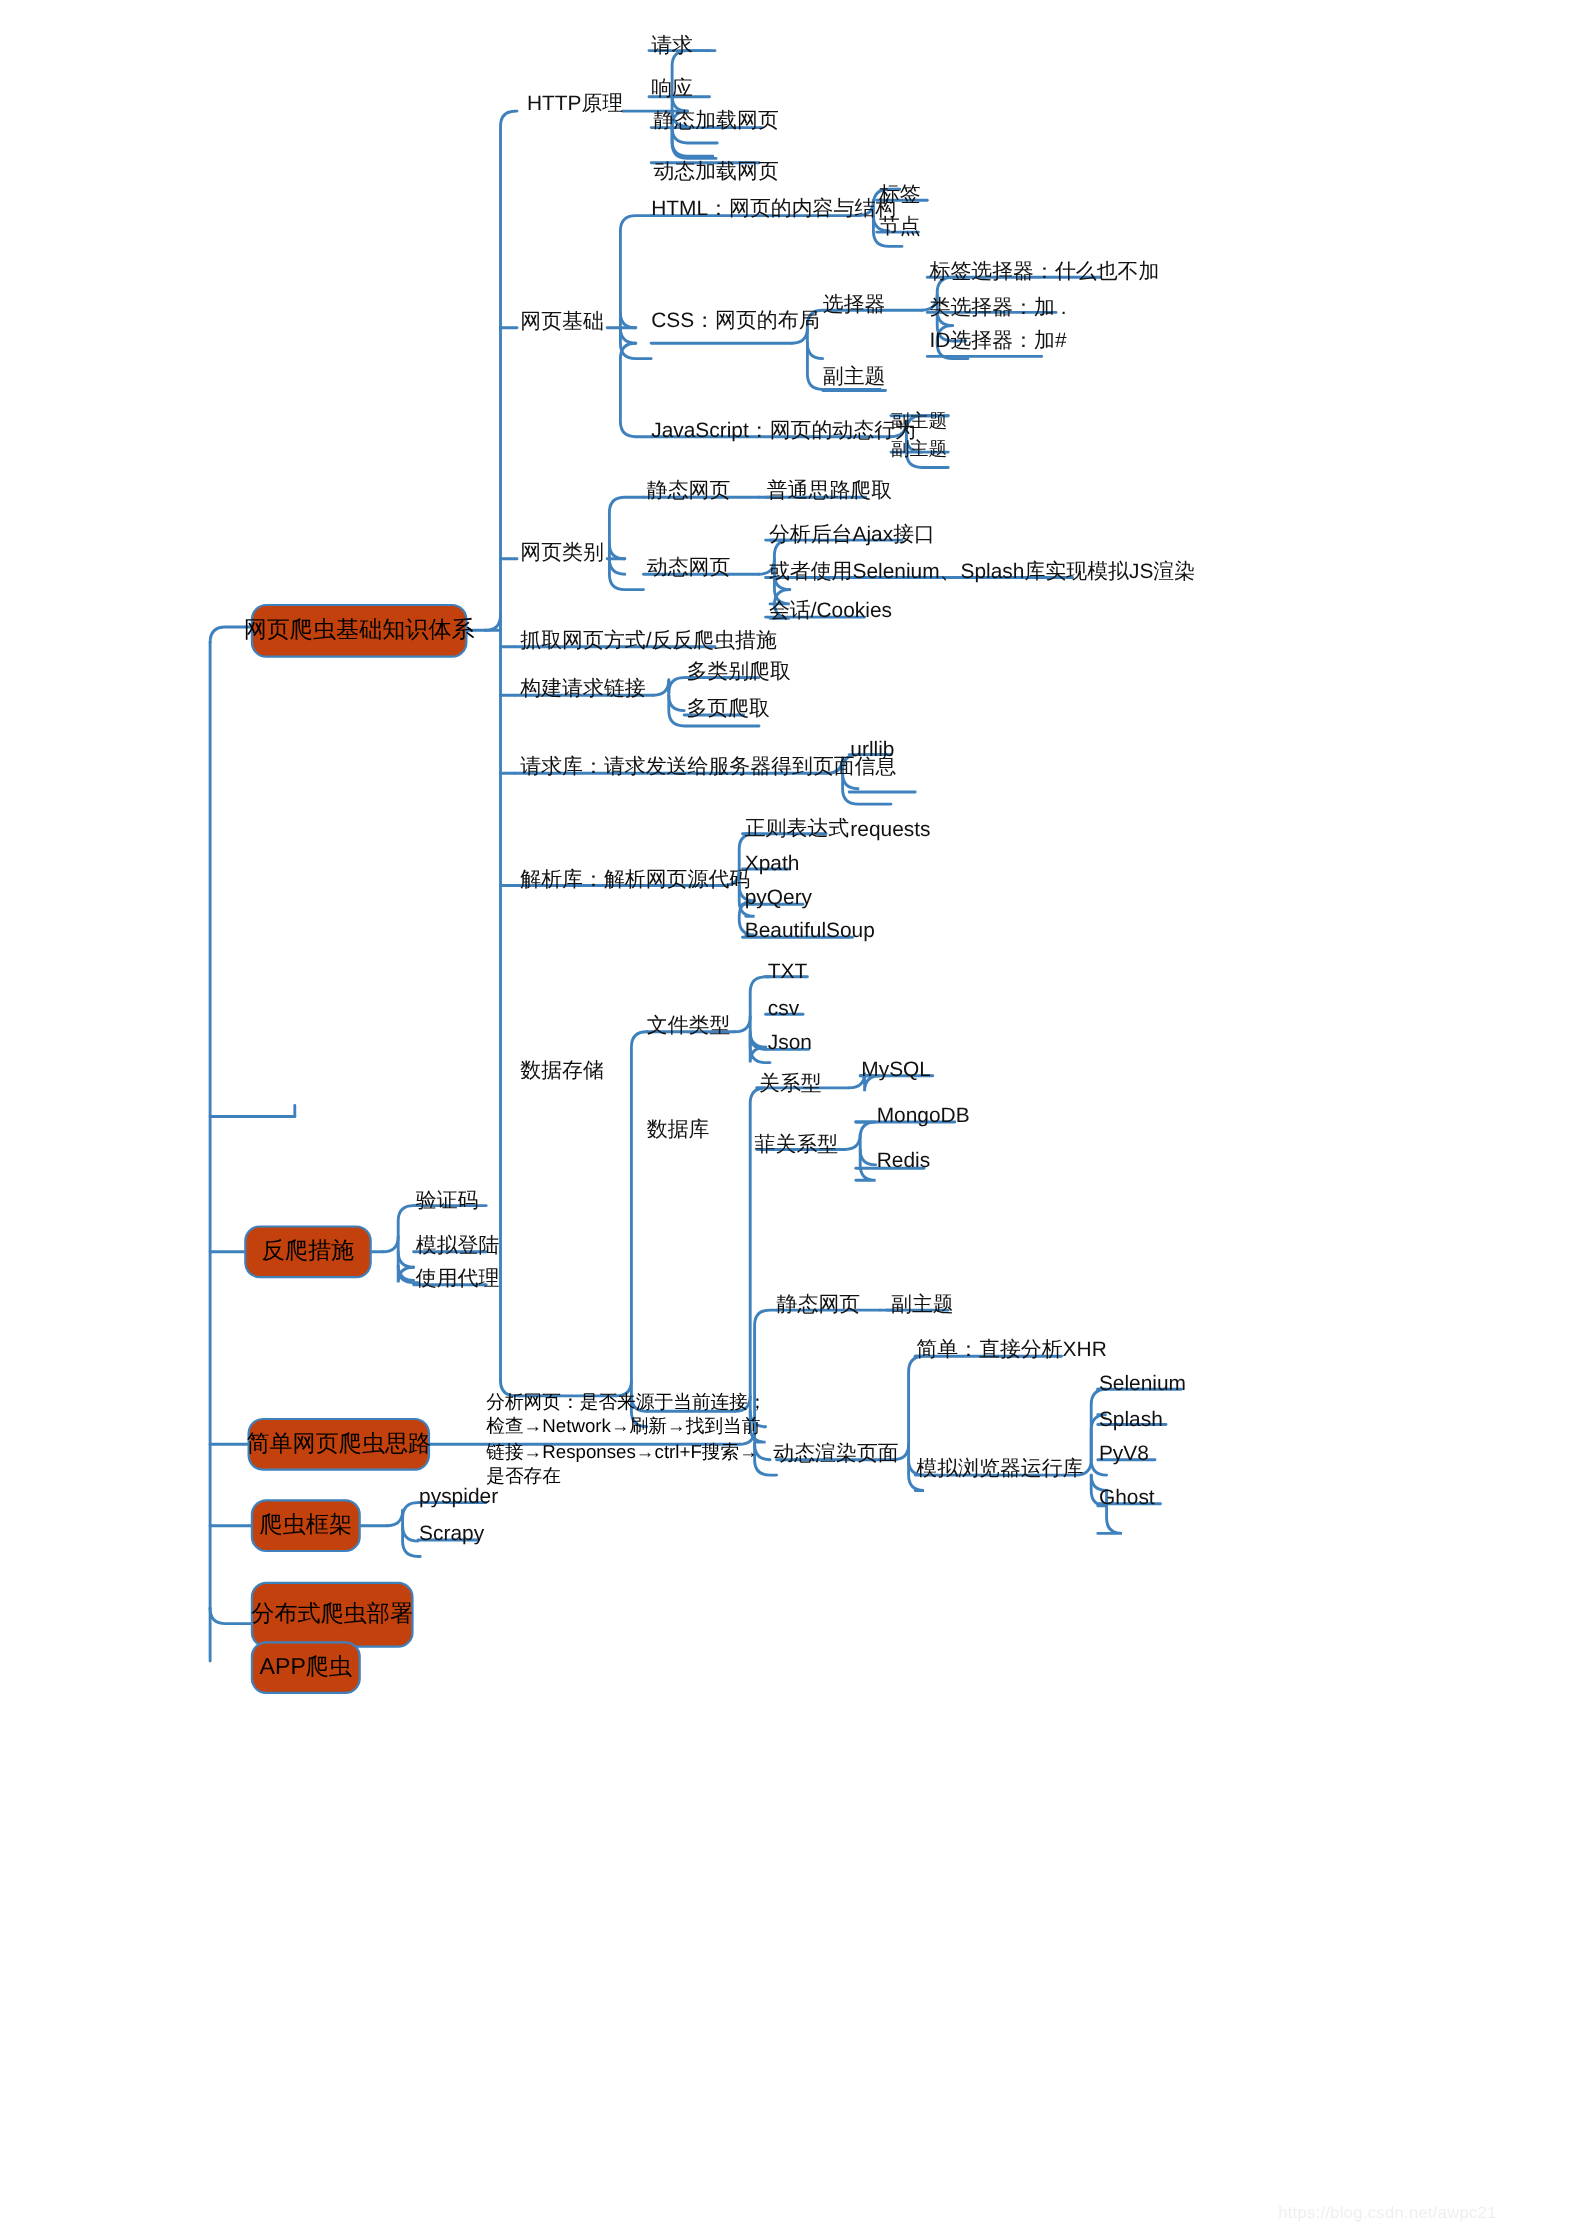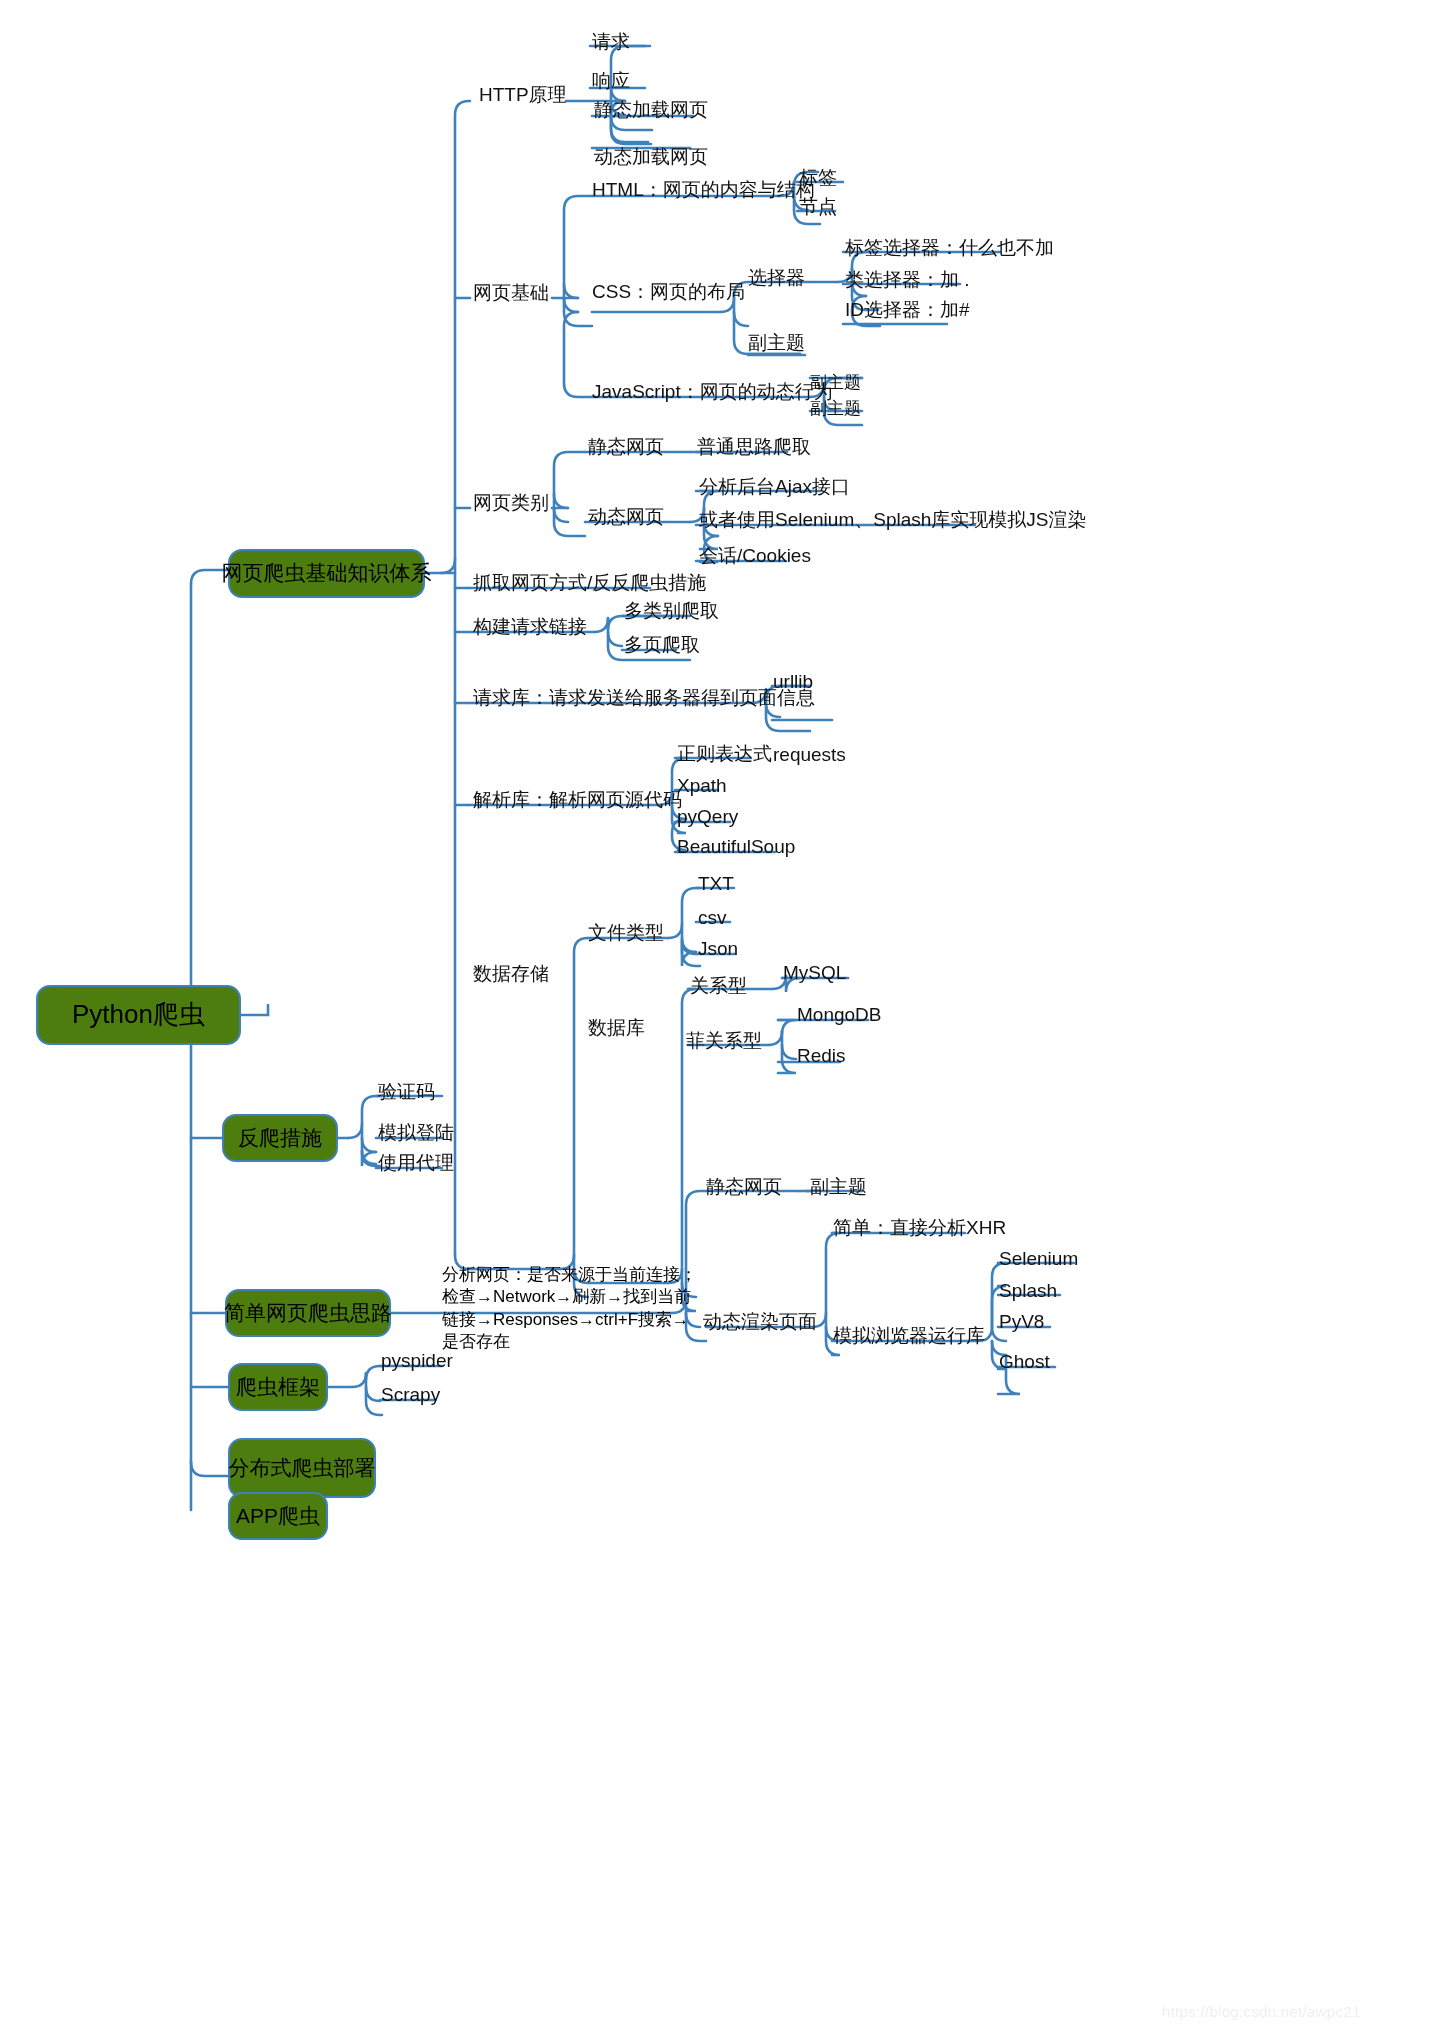--- a/index.html
+++ b/index.html
@@ -27,21 +27,21 @@
     color: #000000;
     line-height: 1.15;
   }
   
   .pill {
     display: flex;
     align-items: center;
     justify-content: center;
     border: 2px solid #3f81bd;
     border-radius: 14px;
-    background: #4d7c0f;
+    background: #c2410c;
     color: #000;
     padding: 0 16px;
   }
   .pill.root {
     font-size: 26px;
     border-radius: 14px;
   }
   .pill.lvl1 {
     font-size: 21px;
   }
@@ -261,23 +261,20 @@
       <path d="M327,1387 H352"></path>
       <path d="M352,1387 q14,0 14,-14 V1380 q0,-14 14,-14 H382"></path>
       <path d="M366,1373 V1401 q0,14 14,14 H382"></path>
       <path d="M366,1387 q0,14 14,14"></path>
       <path d="M380,1366 H442"></path>
       <path d="M380,1400 H435"></path>
 
     </g>
   </svg>
 
-  <div class="node pill root" style="left:36px; top:985px; width:205px; height:60px;">
-    <span>Python爬虫</span>
-  </div>
 
   <div class="node pill lvl1" style="left:228px; top:549px; width:197px; height:49px;">
     <span>网页爬虫基础知识体系</span>
   </div>
 
   <div class="node pill lvl1" style="left:222px; top:1114px; width:116px; height:48px;">
     <span>反爬措施</span>
   </div>
 
   <div class="node pill lvl1" style="left:225px; top:1289px; width:166px; height:48px;">

